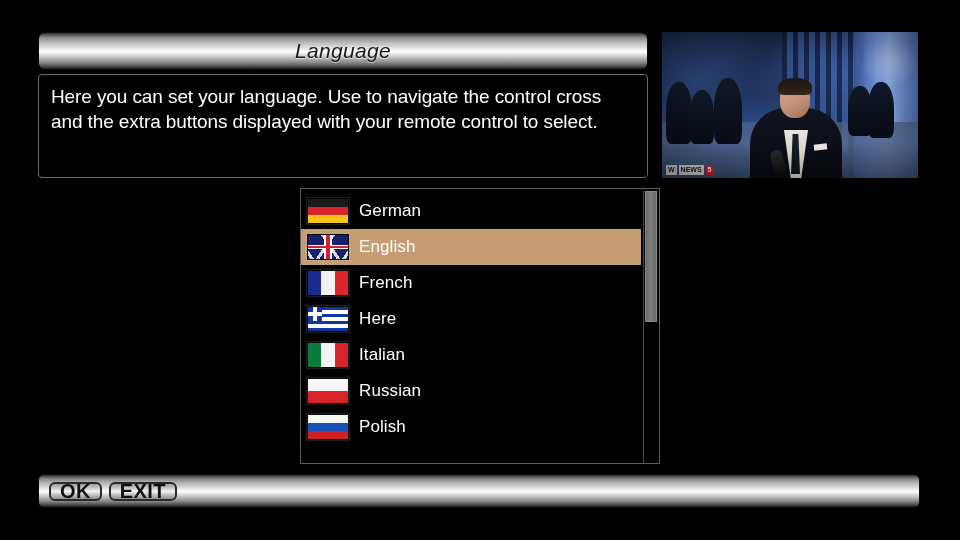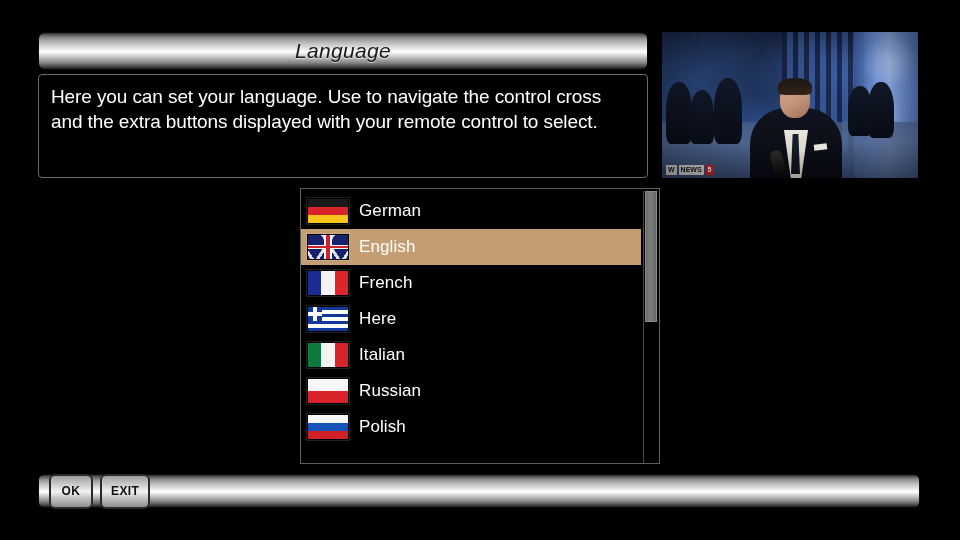--- a/index.html
+++ b/index.html
@@ -170,25 +170,25 @@
     border:1px solid #8a8a8a;
   }
 
   
   #bottom-bar {
     position:absolute; left:38px; top:474px; width:882px; height:34px;
     border-radius:6px; border:1px solid #0b0b0b;
     display:flex; align-items:center; padding-left:10px; gap:7px;
   }
   .nav-btn {
-    height:35px; min-width:44px; padding:0 9px;
+    height:19px; min-width:44px; padding:0 9px;
     border:2px solid #2a2a2a; border-radius:6px;
     display:flex; align-items:center; justify-content:center;
     background:linear-gradient(to bottom,#9d9d9d 0%,#cfcfcf 30%,#f2f2f2 50%,#c6c6c6 70%,#8e8e8e 100%);
-    font-size:12px; font-weight:bold; color:#111;
+    font-size:20px; font-weight:bold; color:#111;
     letter-spacing:.4px;
   }
 </style>
 </head>
 <body>
 
 <div id="screen">
 
   <div id="title-bar" class="metal">
     <span id="title-text">Language</span>

